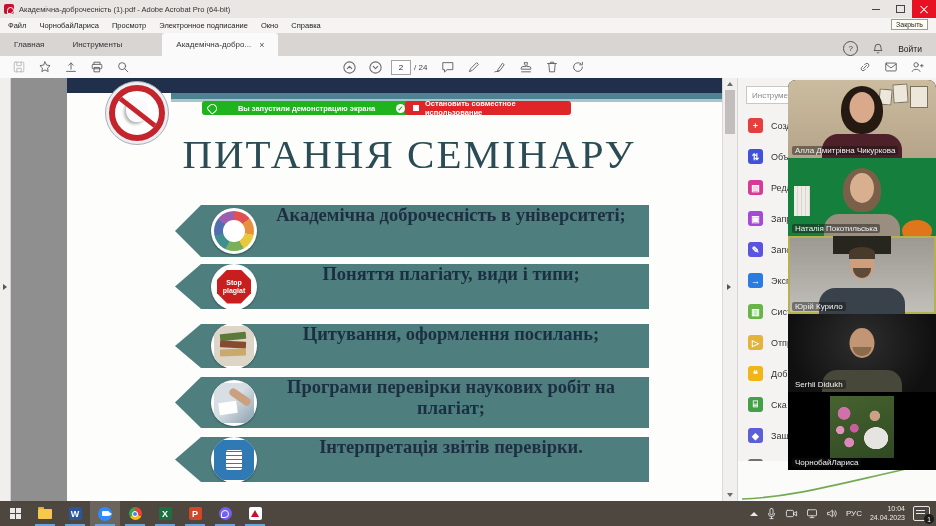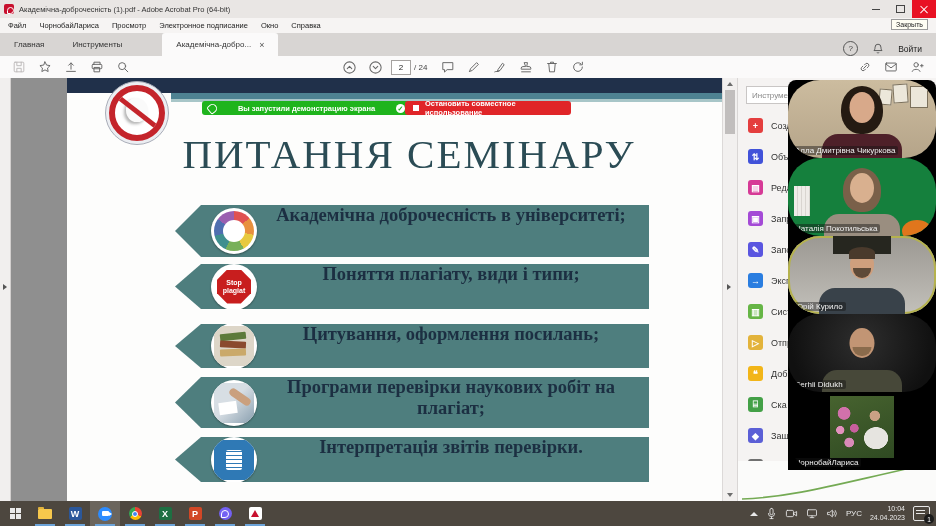--- a/index.html
+++ b/index.html
@@ -107,21 +107,21 @@
   .tp-search{position:absolute;left:8px;top:8px;width:170px;height:18px;background:#fff;border:1px solid #c9c6c5;
              font-size:8px;color:#333;padding:0 5px;box-sizing:border-box;}
   .tp-search::placeholder{color:#8a8a8a;}
   .tp-item{position:absolute;left:10px;display:flex;align-items:center;gap:8px;font-size:9px;color:#333;white-space:nowrap;}
   .ticon{width:15px;height:15px;border-radius:3px;display:flex;align-items:center;justify-content:center;
          color:#fff;font-size:9px;font-weight:bold;flex:0 0 auto;}
   .tp-footer{position:absolute;left:0;bottom:0;width:199px;height:40px;background:#fbfbfa;}
   
   .zoompanel{position:absolute;left:788px;top:2px;width:148px;height:390px;border-radius:8px 8px 0 0;
              overflow:hidden;background:#000;z-index:10;display:flex;flex-direction:column;}
-  .tile{position:relative;height:78px;flex:0 0 78px;overflow:hidden;border-radius:32px;}
+  .tile{position:relative;height:78px;flex:0 0 78px;overflow:hidden;}
   .tile.active{box-shadow:inset 0 0 0 2px #b5b24e;}
   .pname{position:absolute;left:4px;bottom:3px;font-size:8px;color:#f2f2f2;background:rgba(20,20,20,.45);
          padding:0 3px;border-radius:2px;white-space:nowrap;max-width:138px;overflow:hidden;z-index:3;}
   .ph-hair,.ph-face,.ph-body{position:absolute;left:50%;transform:translateX(-50%);}
   .t1{background:linear-gradient(180deg,#ccbc9f,#b5a489);}
   .t1 .ph-hair{top:6px;width:42px;height:48px;border-radius:50% 50% 46% 46%;background:#241a12;}
   .t1 .ph-face{top:12px;width:25px;height:31px;border-radius:50%;background:#d8a98a;}
   .t1 .ph-body{bottom:-8px;width:80px;height:32px;border-radius:16px 16px 0 0;background:#4e2029;}
   .fr{position:absolute;background:#ece7da;border:1px solid #7c715c;}
   .t2{background:#15803d;}

